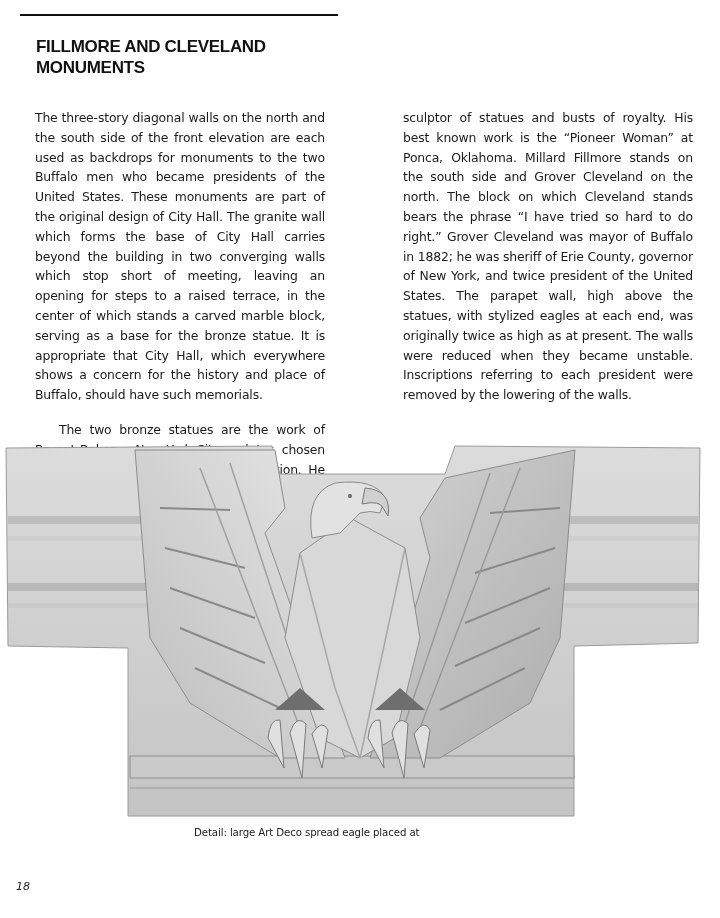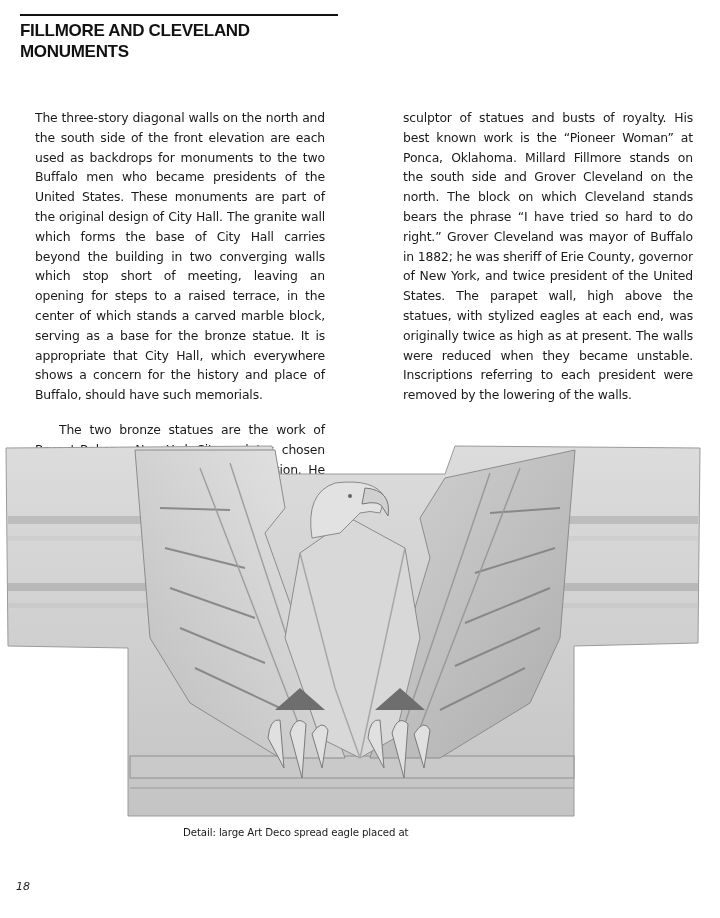--- a/index.html
+++ b/index.html
@@ -1,30 +1,30 @@
 <!DOCTYPE html>
 <html><head>
 <meta charset="utf-8">
 <style>
   html, body { margin: 0; padding: 0; background: #ffffff; }
   body { width: 720px; height: 918px; position: relative; overflow: hidden;
          font-family: "DejaVu Sans", sans-serif; color: #1a1a1a; }
   .rule { position: absolute; left: 20px; top: 14px; width: 318px; height: 2px; background: #111; }
   .title { position: absolute; left: 20px; top: 20px; width: 330px;
            font-family: "Liberation Sans", sans-serif; font-weight: bold;
-           font-size: 17px; line-height: 21px; letter-spacing: -0.3px; color: #111; margin: 0; }
+           font-size: 17px; line-height: 21px; letter-spacing: -0.3px; color: #111; margin: 16px; }
   .col { position: absolute; top: 93px; width: 320px;
          font-family: "DejaVu Sans", sans-serif; font-size: 12.4px; line-height: 19.8px;
          text-align: justify; letter-spacing: -0.15px; }
   .col p { margin: 15px; }
   .col p + p { text-indent: 24px; }
   .col-left { left: 20px; }
   .col-right { left: 388px; }
   .figure { position: absolute; left: 0; top: 438px; width: 720px; height: 380px; }
-  .caption { position: absolute; left: 183px; top: 825px; width: 326px;
+  .caption { position: absolute; left: 194px; top: 825px; width: 326px;
              font-family: "DejaVu Sans", sans-serif; font-size: 10.2px; line-height: 15.5px;
              text-align: justify; text-align-last: left; letter-spacing: -0.1px; }
   .caption .first { display: block; text-align: right; }
   .page-number { position: absolute; left: 16px; top: 880px; font-size: 11px; font-style: italic; }
 </style>
 </head>
 <body>
 
 <div class="rule"></div>
 <h1 class="title">FILLMORE AND CLEVELAND MONUMENTS</h1>

